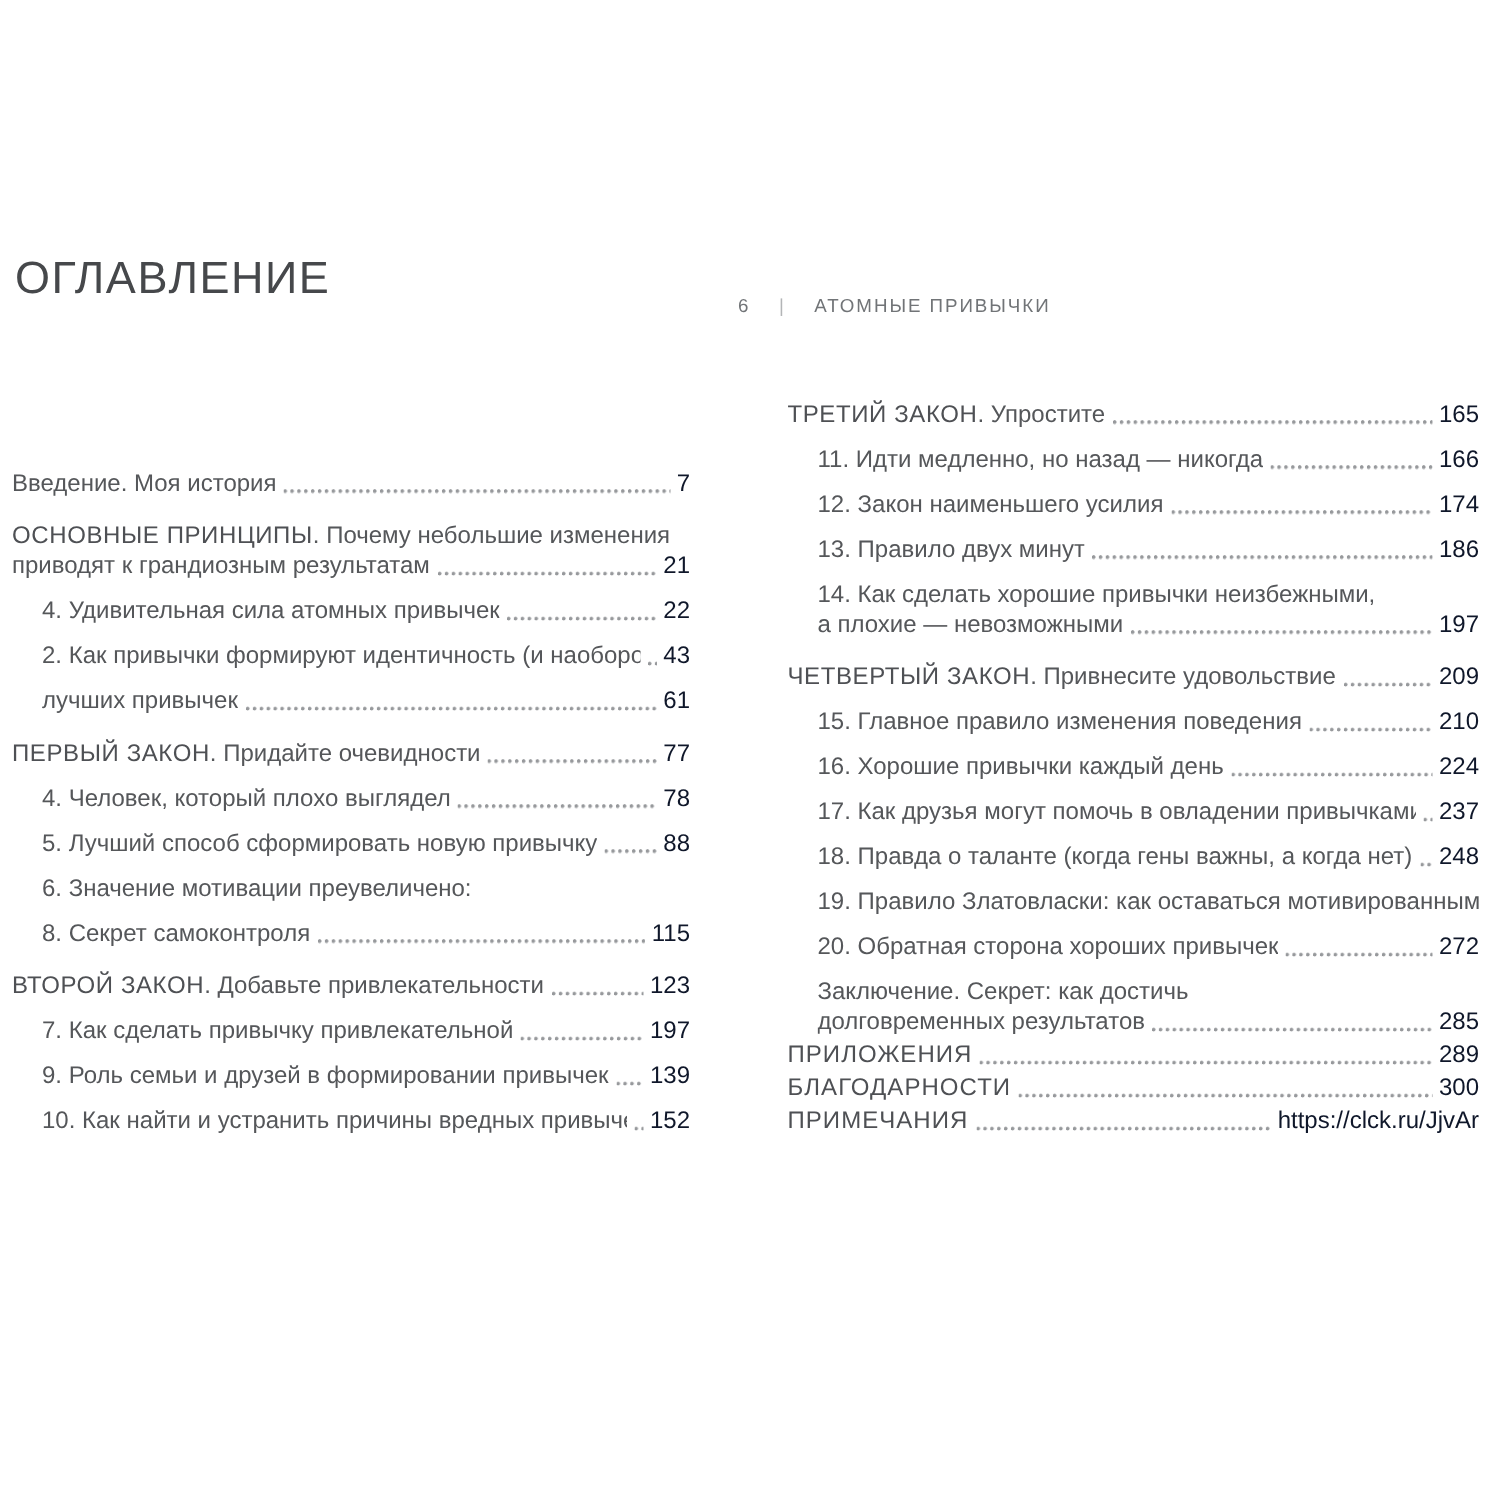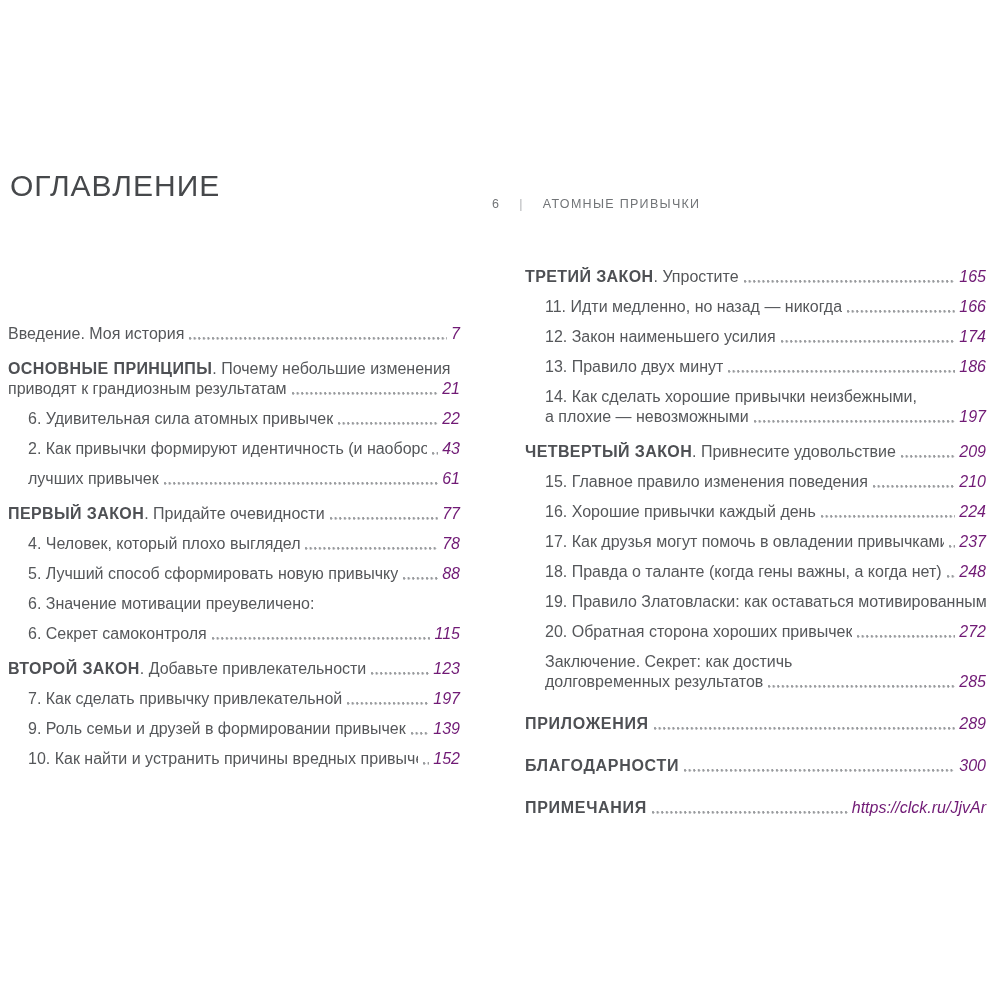--- a/index.html
+++ b/index.html
@@ -45,60 +45,59 @@
   .toc-col {
     position: absolute;
     font-size: 16px;
     line-height: 20px;
     color: #55575a;
   }
   .toc-col.left  { left: 8px;   top: 312px; width: 452px; }
   .toc-col.right { left: 525px; top: 252px; width: 461px; }
 
   .entry { margin-top: 10px; }
-  .entry:first-child { margin-top: 12px; }
+  .entry:first-child { margin-top: 1px; }
   .entry.section    { margin-top: 15px; }
-  .entry.backmatter { margin-top: 22px; }
+  .entry.backmatter { margin-top: 2px; }
   .entry.indent { padding-left: 20px; }
 
   .row {
     display: flex;
     align-items: baseline;
     flex-wrap: nowrap;
     line-height: 20px;
   }
   .row .text {
     flex: 0 1 auto;
     min-width: 0;
     white-space: nowrap;
     overflow: hidden;
   }
   .bold {
-    font-weight: 700;
+    font-weight: 400;
     letter-spacing: 0.4px;
     color: #4e5054;
     white-space: nowrap;
   }
   .entry.backmatter .bold { letter-spacing: 0.7px; }
   .dots {
     flex: 1 1 auto;
     min-width: 6px;
     height: 3px;
     align-self: flex-end;
     margin: 0 4px 4px 5px;
     background-image: radial-gradient(circle at 1.1px 1.4px, #97999c 1.05px, transparent 1.45px);
     background-size: 4.6px 3px;
     background-repeat: repeat-x;
     background-position: left bottom;
   }
   .pagenum {
     flex: 0 0 auto;
     white-space: nowrap;
-    color: #701a75;
-    font-style: italic;
+    color: #0f172a;
   }
 </style>
 </head>
 <body>
 
 <div class="page">
 
   <div class="page-title">ОГЛАВЛЕНИЕ</div>
 
   <div class="running-header">
@@ -121,21 +120,21 @@
           <span class="text">. Почему небольшие изменения</span>
         </div>
         <div class="row">
           <span class="text">приводят к грандиозным результатам</span>
           <span class="dots"></span>
           <span class="pagenum">21</span>
         </div>
       </div>
       <div class="entry chapter indent">
         <div class="row">
-          <span class="text">6. Удивительная сила атомных привычек</span>
+          <span class="text">4. Удивительная сила атомных привычек</span>
           <span class="dots"></span>
           <span class="pagenum">22</span>
         </div>
       </div>
       <div class="entry chapter indent">
         <div class="row">
           <span class="text">2. Как привычки формируют идентичность (и наоборот)</span>
           <span class="dots"></span>
           <span class="pagenum">43</span>
         </div>
@@ -169,21 +168,21 @@
           <span class="pagenum">88</span>
         </div>
       </div>
       <div class="entry chapter indent">
         <div class="row">
           <span class="text">6. Значение мотивации преувеличено:</span>
         </div>
       </div>
       <div class="entry chapter indent">
         <div class="row">
-          <span class="text">6. Секрет самоконтроля</span>
+          <span class="text">8. Секрет самоконтроля</span>
           <span class="dots"></span>
           <span class="pagenum">115</span>
         </div>
       </div>
       <div class="entry section">
         <div class="row">
           <span class="bold">ВТОРОЙ ЗАКОН</span>
           <span class="text">. Добавьте привлекательности</span>
           <span class="dots"></span>
           <span class="pagenum">123</span>

